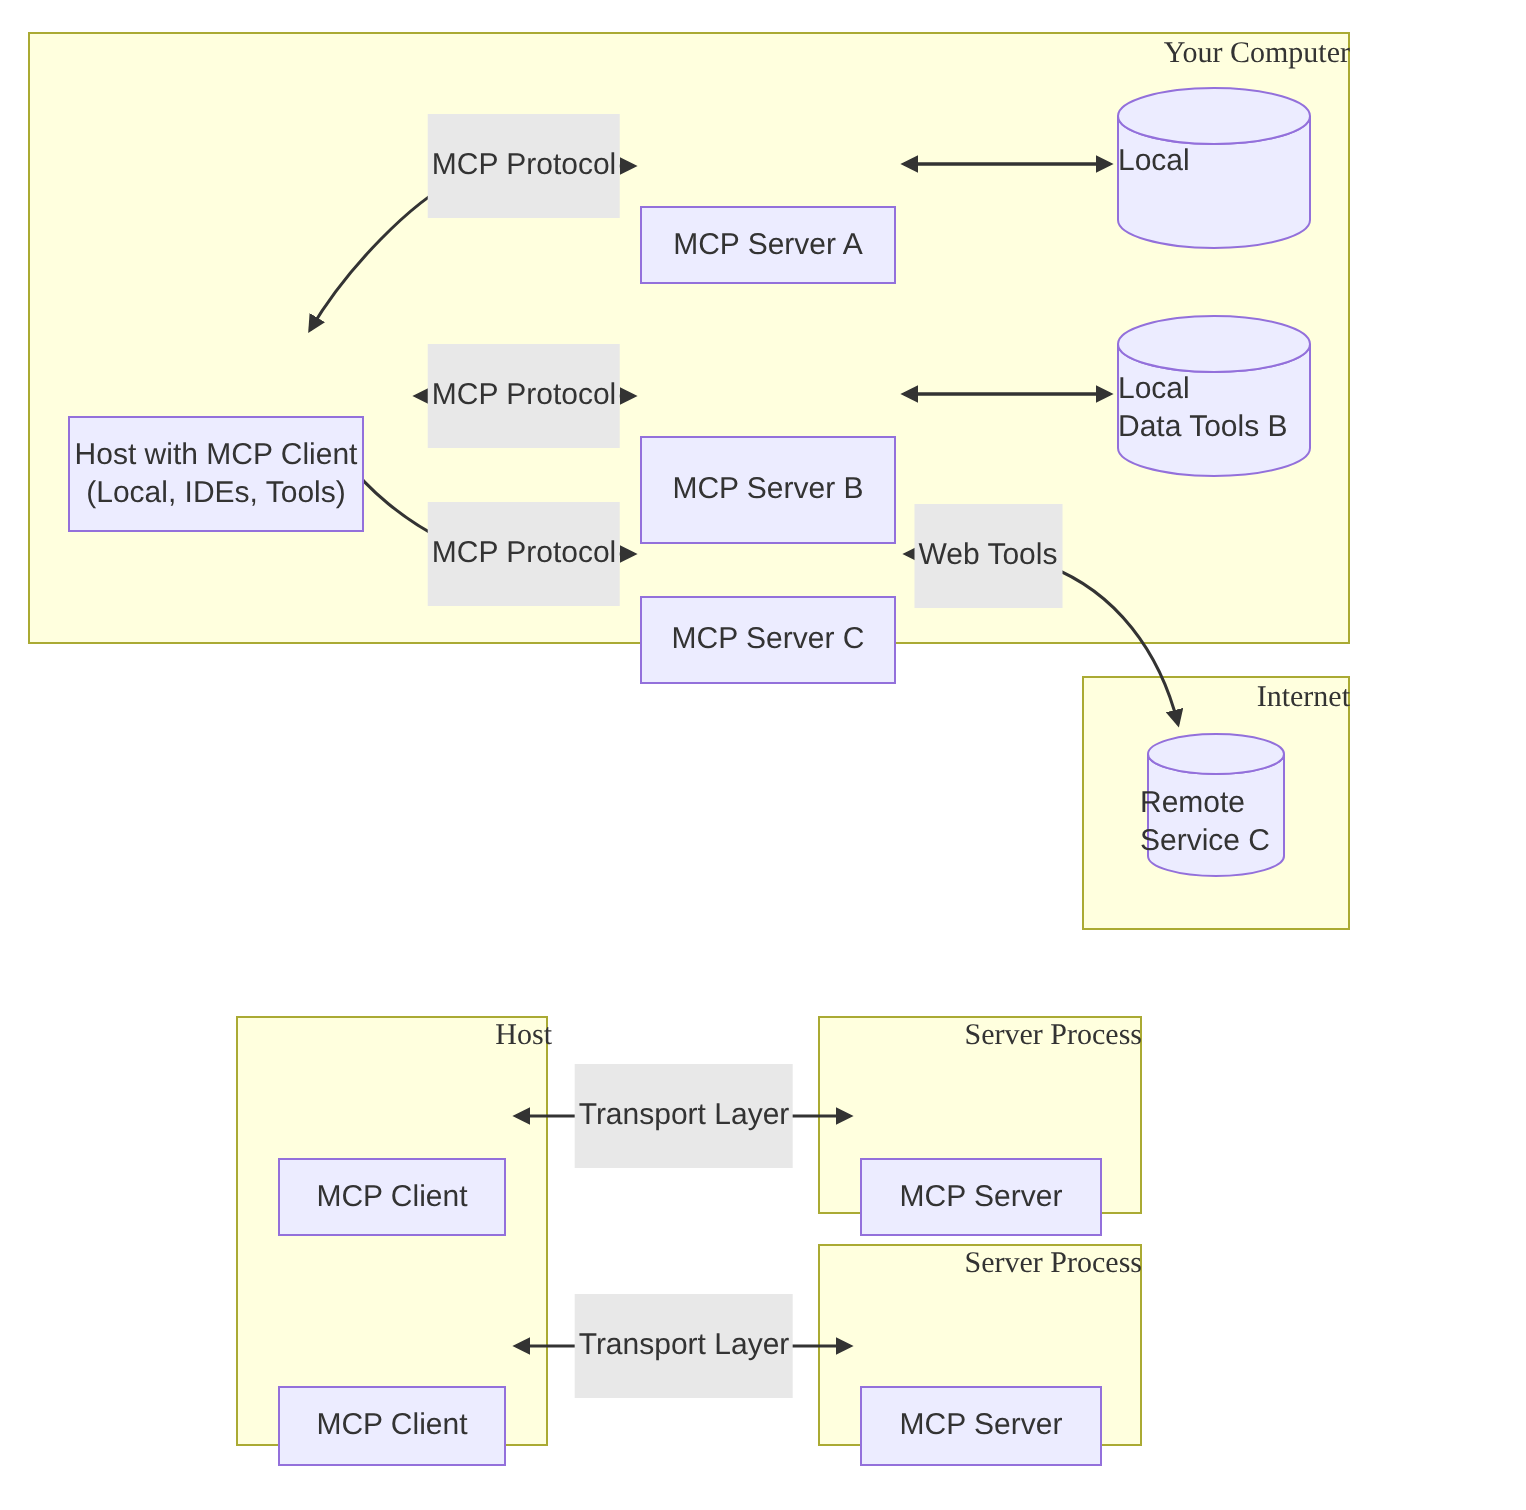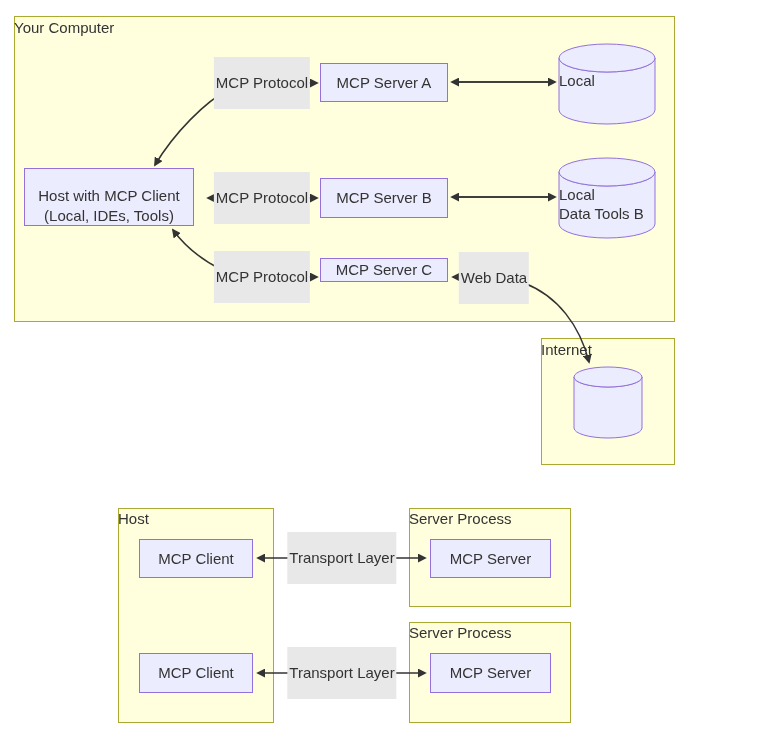--- a/index.html
+++ b/index.html
@@ -25,23 +25,24 @@
   }
   .cluster {
     position: absolute;
     background: var(--cluster-fill);
     border: 1px solid var(--cluster-border);
     box-sizing: border-box;
     z-index: 1;
   }
   .cluster-title {
     position: absolute;
-    text-align: left;
+    text-align: right;
     z-index: 2;
     line-height: 17px;
+    font-family: Liberation Serif, serif;
   }
   #connector-layer {
     position: absolute;
     left: 0; top: 0;
     z-index: 3;
   }
   #connector-layer path.edge {
     stroke: var(--edge);
     stroke-width: 1.5;
     fill: none;
@@ -56,20 +57,21 @@
     background: var(--node-fill);
     border: 1px solid var(--node-border);
     box-sizing: border-box;
     display: flex;
     flex-direction: column;
     align-items: center;
     justify-content: center;
     text-align: center;
     line-height: 19.5px;
     z-index: 4;
+    margin-top: 40px;
   }
   .cyl-text {
     position: absolute;
     line-height: 19px;
     z-index: 4;
   }
   .edge-label {
     position: absolute;
     transform: translate(-50%, -50%);
     background: var(--edge-label-bg);
@@ -84,21 +86,21 @@
 
 <div id="stage">
 
   <div class="cluster" style="left:14px; top:16px; width:661px; height:306px;"></div>
   <div class="cluster-title" style="left:14px; top:19px; width:661px;">Your Computer</div>
 
   <div class="cluster" style="left:541px; top:338px; width:134px; height:127px;"></div>
   <div class="cluster-title" style="left:541px; top:341px; width:134px;">Internet</div>
 
   <div class="cluster" style="left:118px; top:508px; width:156px; height:215px;"></div>
-  <div class="cluster-title" style="left:118px; top:510px; width:140px;">Host</div>
+  <div class="cluster-title" style="left:136px; top:510px; width:140px;">Host</div>
 
   <div class="cluster" style="left:409px; top:508px; width:162px; height:99px;"></div>
   <div class="cluster-title" style="left:409px; top:510px; width:162px;">Server Process</div>
 
   <div class="cluster" style="left:409px; top:622px; width:162px; height:101px;"></div>
   <div class="cluster-title" style="left:409px; top:624px; width:162px;">Server Process</div>
 
   <svg id="connector-layer" width="763" height="755" viewBox="0 0 763 755">
     <defs>
       <marker id="arr" viewBox="0 0 10 10" refX="8" refY="5" markerWidth="9" markerHeight="9" markerUnits="userSpaceOnUse" orient="auto">
@@ -137,42 +139,46 @@
     <g>
       <path class="cyl" d="M559,172 L559,224 A48,14 0 0 0 655,224 L655,172 A48,14 0 0 1 559,172 Z"></path>
       <ellipse class="cyl" cx="607" cy="172" rx="48" ry="14"></ellipse>
     </g>
     <g>
       <path class="cyl" d="M574,377 L574,428 A34,10 0 0 0 642,428 L642,377 A34,10 0 0 1 574,377 Z"></path>
       <ellipse class="cyl" cx="608" cy="377" rx="34" ry="10"></ellipse>
     </g>
   </svg>
 
-  <div class="node" style="left:24px; top:168px; width:170px; height:58px;justify-content:flex-end;">
+  <div class="node" style="left:34px; top:168px; width:148px; height:58px;">
     <span>Host with MCP Client</span>
     <span>(Local, IDEs, Tools)</span>
   </div>
 
   <div class="node" style="left:320px; top:63px; width:128px; height:39px;">MCP Server A</div>
-  <div class="node" style="left:320px; top:178px; width:128px; height:40px;">MCP Server B</div>
-  <div class="node" style="left:320px; top:258px; width:128px; height:24px;">MCP Server C</div>
+  <div class="node" style="left:320px; top:178px; width:128px; height:54px;">MCP Server B</div>
+  <div class="node" style="left:320px; top:258px; width:128px; height:44px;">MCP Server C</div>
 
   <div class="cyl-text" style="left:559px; top:71px; width:96px;">
     <div>Local</div>
   </div>
   <div class="cyl-text" style="left:559px; top:185px; width:96px;">
     <div>Local</div>
     <div>Data Tools B</div>
+  </div>
+  <div class="cyl-text" style="left:570px; top:392px; width:76px;">
+    <div>Remote</div>
+    <div>Service C</div>
   </div>
 
   <div class="node" style="left:139px; top:539px; width:114px; height:39px;">MCP Client</div>
   <div class="node" style="left:139px; top:653px; width:114px; height:40px;">MCP Client</div>
   <div class="node" style="left:430px; top:539px; width:121px; height:39px;">MCP Server</div>
   <div class="node" style="left:430px; top:653px; width:121px; height:40px;">MCP Server</div>
 
   <div class="edge-label" style="left:262px; top:83px;">MCP Protocol</div>
   <div class="edge-label" style="left:262px; top:198px;">MCP Protocol</div>
   <div class="edge-label" style="left:262px; top:277px;">MCP Protocol</div>
-  <div class="edge-label" style="left:494px; top:278px;">Web Data</div>
+  <div class="edge-label" style="left:494px; top:278px;">Web Tools</div>
   <div class="edge-label" style="left:342px; top:558px;">Transport Layer</div>
   <div class="edge-label" style="left:342px; top:673px;">Transport Layer</div>
 
 </div>
 
 </body></html>

